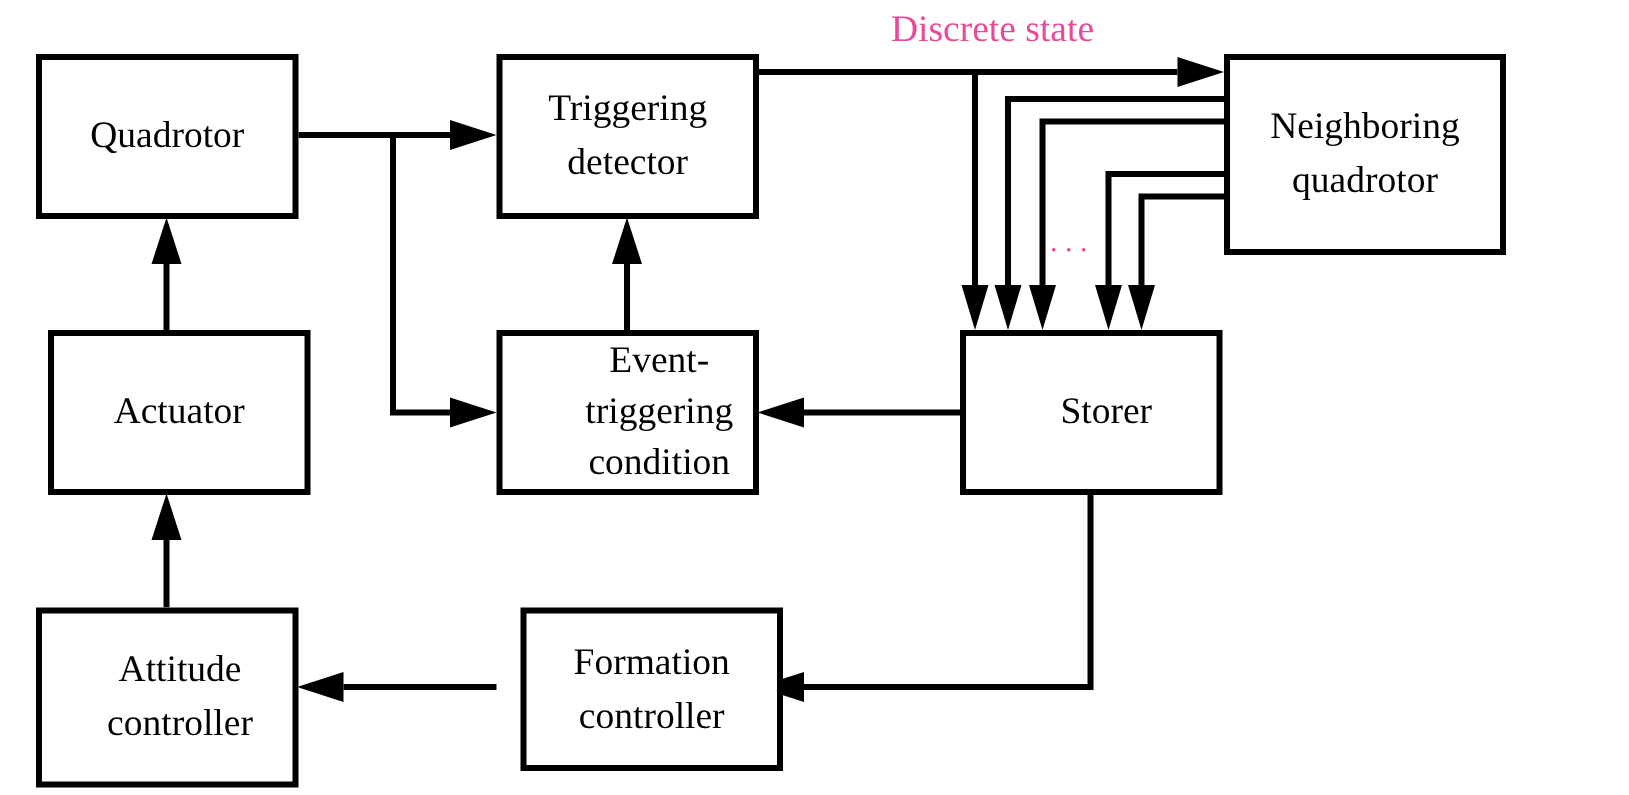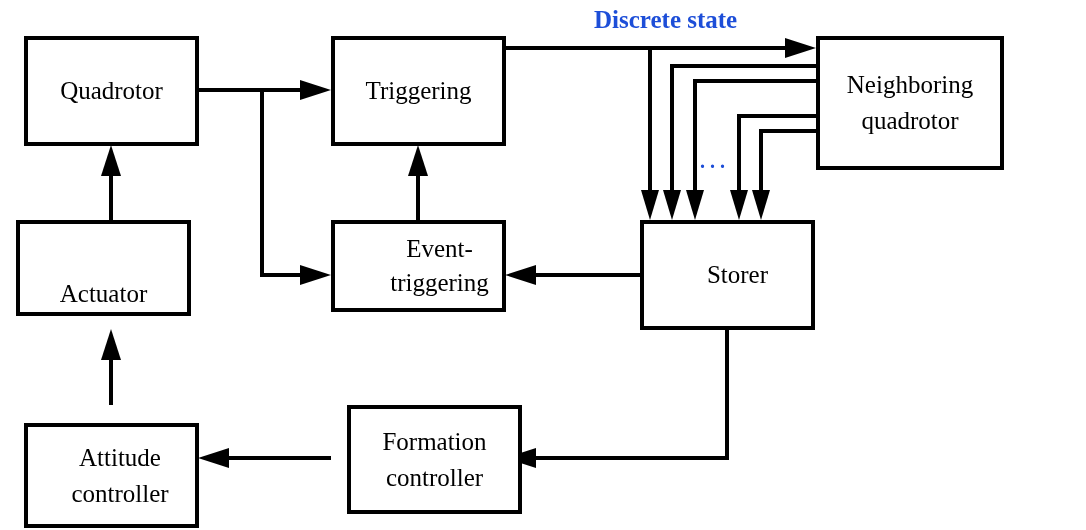--- a/index.html
+++ b/index.html
@@ -1,19 +1,19 @@
 <!DOCTYPE html>
 <html><head>
 <meta charset="utf-8">
 <style>
   html,body{margin:0;padding:0;background:#fff;}
   body{width:1086px;height:530px;position:relative;overflow:hidden;font-family:"Liberation Serif","DejaVu Serif",serif;}
   svg{position:absolute;left:0;top:0;}
   .box{position:absolute;box-sizing:border-box;border:4px solid #000;background:#fff;display:flex;align-items:center;justify-content:center;text-align:center;font-size:25px;line-height:36px;color:#000;}
-  .lbl{position:absolute;font-size:25px;color:#1d4ed8;white-space:nowrap;font-weight:bold;}
+  .lbl{position:absolute;font-size:25px;color:#ec4899;white-space:nowrap;}
 </style>
 </head>
 <body>
 
 <svg width="1086" height="530">
   <defs>
     <marker id="ah" markerWidth="10" markerHeight="8" refX="10" refY="4" orient="auto" markerUnits="userSpaceOnUse" viewBox="0 0 10 8">
       <path d="M0,0 L10,4 L0,8 z" fill="#000"></path>
     </marker>
   </defs>
@@ -59,41 +59,43 @@
     <polygon points="752,190 761,220 770,190" fill="#000" stroke="none"></polygon>
   </g>
 </svg>
 
 <div class="box" style="left:24px;top:36px;width:175px;height:110px;">
   <span>Quadrotor</span>
 </div>
 <div class="box" style="left:331px;top:36px;width:175px;height:110px;">
   <div>
       <div>Triggering</div>
+      <div>detector</div>
     </div>
 </div>
 <div class="box" style="left:816px;top:36px;width:188px;height:134px;">
   <div>
       <div>Neighboring</div>
       <div>quadrotor</div>
     </div>
 </div>
-<div class="box" style="left:16px;top:220px;width:175px;height:96px;align-items:flex-end;">
+<div class="box" style="left:32px;top:220px;width:175px;height:110px;">
   <span>Actuator</span>
 </div>
-<div class="box" style="left:331px;top:220px;width:175px;height:92px;line-height:34px;padding-left:42px;">
+<div class="box" style="left:331px;top:220px;width:175px;height:110px;line-height:34px;padding-left:42px;">
   <div>
       <div>Event-</div>
       <div>triggering</div>
+      <div>condition</div>
     </div>
 </div>
 <div class="box" style="left:640px;top:220px;width:175px;height:110px;padding-left:20px;">
   <span>Storer</span>
 </div>
-<div class="box" style="left:24px;top:423px;width:175px;height:105px;padding-left:17px;">
+<div class="box" style="left:24px;top:405px;width:175px;height:120px;padding-left:17px;">
   <div>
       <div>Attitude</div>
       <div>controller</div>
     </div>
 </div>
 <div class="box" style="left:331px;top:405px;width:175px;height:109px;margin-left:16px;">
   <div>
       <div>Formation</div>
       <div>controller</div>
     </div>

